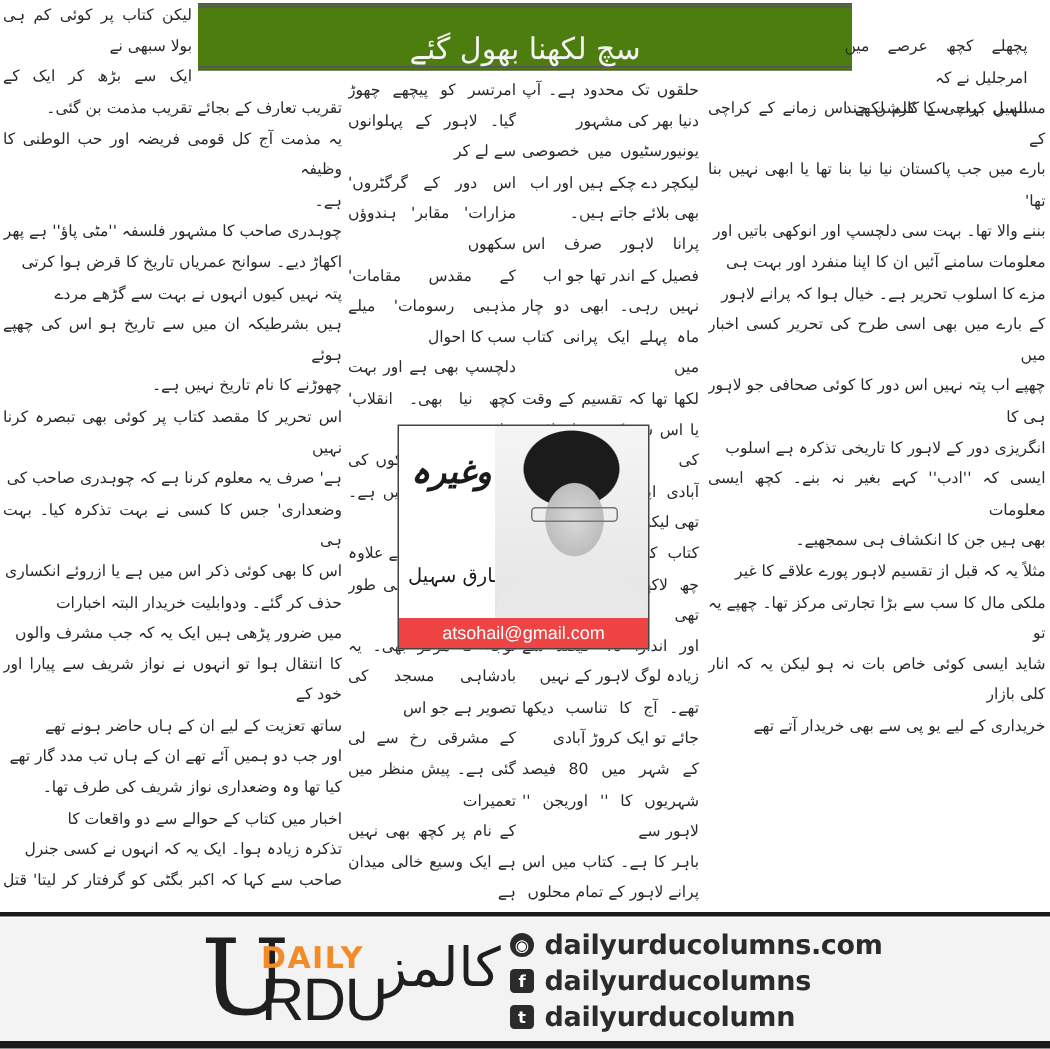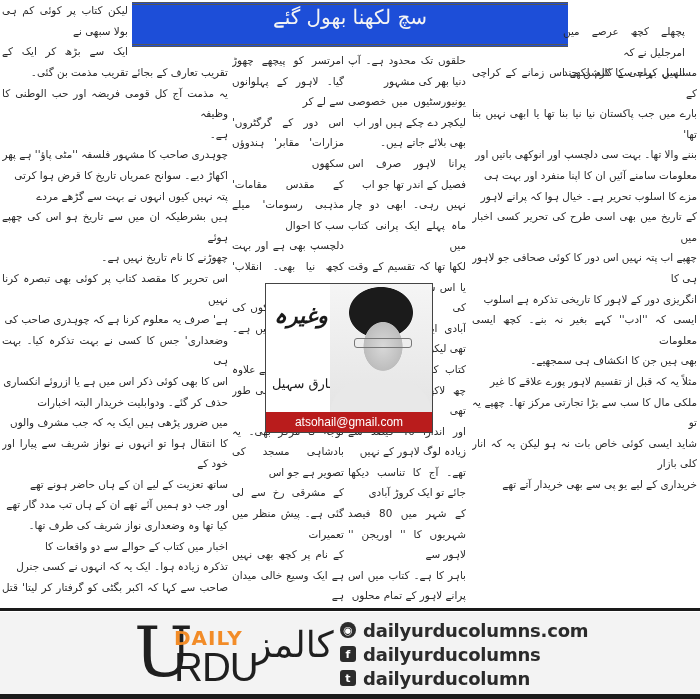--- a/index.html
+++ b/index.html
@@ -1,39 +1,39 @@
 <!DOCTYPE html>
 <html><head>
 <meta charset="utf-8">
 <style>
   html, body { margin:0; padding:0; }
   body { width:700px; height:699px; background:#ffffff; position:relative; overflow:hidden;
          font-family: "DejaVu Sans", sans-serif; color:#222; }
   .title-bar { position:absolute; left:132px; top:2px; width:436px; height:45px;
-               background:#1d4ed8; border-top:3px double #555; border-bottom:3px double #555;
-               box-sizing:border-box; display:flex; align-items:flex-start; justify-content:center; }
+               background:#4d7c0f; border-top:3px double #555; border-bottom:3px double #555;
+               box-sizing:border-box; display:flex; align-items:flex-end; justify-content:center; }
   .title-bar span { color:#f4f4f4; font-size:20px; font-family:"DejaVu Serif", serif; direction:rtl; }
   .col { position:absolute; direction:rtl; text-align:justify; font-size:10.4px; line-height:20.6px;
          color:#2a2a2a; font-family:"DejaVu Sans", sans-serif; overflow:hidden; }
   .col p { margin:0 0 0 0; }
   .photo-box { position:absolute; left:265px; top:283px; width:168px; height:150px;
                border:1px solid #444; background:#fff; box-sizing:border-box; overflow:hidden; }
   .photo { position:absolute; right:0; top:0; width:102px; height:130px;
            background: radial-gradient(ellipse 32px 40px at 52% 48%, #d9d9d9 0%, #bdbdbd 60%, transparent 62%),
                        radial-gradient(ellipse 45px 36px at 50% 22%, #1b1b1b 0%, #1b1b1b 70%, transparent 72%),
                        linear-gradient(#f5f5f5,#e4e4e4); }
   .photo .glasses { position:absolute; left:24px; top:54px; width:56px; height:8px;
                     border:1px solid #777; border-radius:3px; }
   .photo .shirt { position:absolute; left:0; bottom:0; width:102px; height:34px; background:#e8e8e8;
                   border-top-left-radius:40px; border-top-right-radius:40px; }
   .brand { position:absolute; left:8px; top:18px; direction:rtl; font-size:22px; font-weight:bold;
            line-height:26px; color:#1a1a1a; font-style:italic; font-family:"DejaVu Serif", serif; }
   .byline { position:absolute; left:6px; top:92px; font-size:13px; direction:rtl; color:#1a1a1a;
             font-family:"DejaVu Serif", serif; }
-  .email-band { position:absolute; left:0; bottom:0; width:166px; height:20px; background:#b91c1c;
+  .email-band { position:absolute; left:0; bottom:0; width:166px; height:20px; background:#ef4444;
                 color:#fff; font-size:12px; display:flex; align-items:center; justify-content:center;
                 font-family:"Liberation Sans", sans-serif; }
   .rule-bottom { position:absolute; left:0; top:608px; width:700px; height:3px; background:#1a1a1a; }
   .footer { position:absolute; left:0; top:612px; width:700px; height:82px; background:#f3f3f3; }
   .footer-rule { position:absolute; left:0; top:694px; width:700px; height:5px; background:#1a1a1a; }
   .logo { position:absolute; left:134px; top:4px; width:195px; height:76px; }
   .logo .u { position:absolute; left:0; top:0; font-family:"DejaVu Serif", serif; font-size:70px;
              line-height:72px; color:#1f1f1f; }
   .logo .daily { position:absolute; left:40px; top:10px; font-family:"DejaVu Sans", sans-serif;
                  font-weight:bold; font-size:20px; color:#f28c28; letter-spacing:1px;text-align:right; }
@@ -62,21 +62,21 @@
   <p>انہیں کراچی کا کرشن چند کہتے</p>
 
 </div>
 
 <div class="col" id="col-right" style="left:472px; top:62px; width:225px; height:544px;">
     <p>مسلسل بہت سے کالم لکھے اس زمانے کے کراچی کے</p>
     <p>بارے میں جب پاکستان نیا نیا بنا تھا یا ابھی نہیں بنا تھا'</p>
     <p>بننے والا تھا۔ بہت سی دلچسپ اور انوکھی باتیں اور</p>
     <p>معلومات سامنے آئیں ان کا اپنا منفرد اور بہت ہی</p>
     <p>مزے کا اسلوب تحریر ہے۔ خیال ہوا کہ پرانے لاہور</p>
-    <p>کے تاریخ میں بھی اسی طرح کی تحریر کسی اخبار میں</p>
+    <p>کے بارے میں بھی اسی طرح کی تحریر کسی اخبار میں</p>
     <p>چھپے اب پتہ نہیں اس دور کا کوئی صحافی جو لاہور ہی کا</p>
     <p>انگریزی دور کے لاہور کا تاریخی تذکرہ ہے اسلوب</p>
     <p>ایسی کہ ''ادب'' کہے بغیر نہ بنے۔ کچھ ایسی معلومات</p>
     <p>بھی ہیں جن کا انکشاف ہی سمجھیے۔</p>
     <p>مثلاً یہ کہ قبل از تقسیم لاہور پورے علاقے کا غیر</p>
     <p>ملکی مال کا سب سے بڑا تجارتی مرکز تھا۔ چھپے یہ تو</p>
     <p>شاید ایسی کوئی خاص بات نہ ہو لیکن یہ کہ انار کلی بازار</p>
     <p>خریداری کے لیے یو پی سے بھی خریدار آتے تھے</p>
   </div>
 

